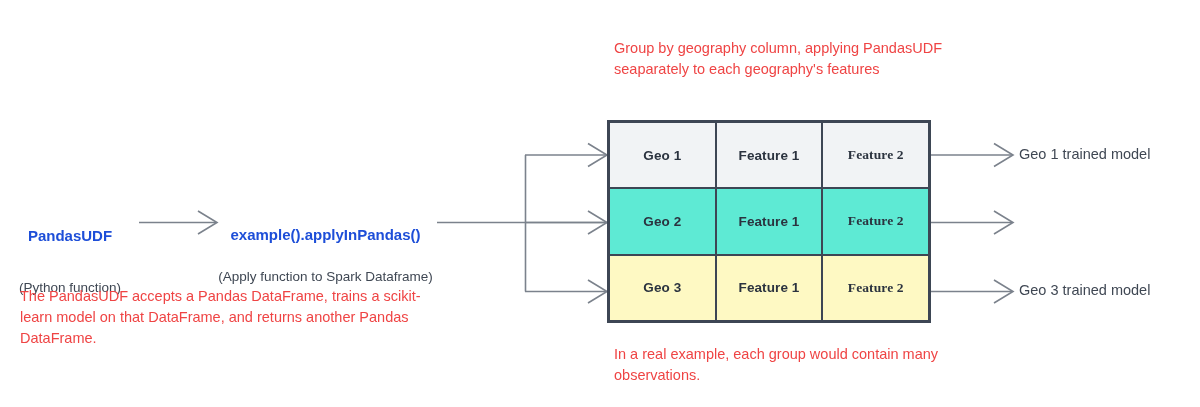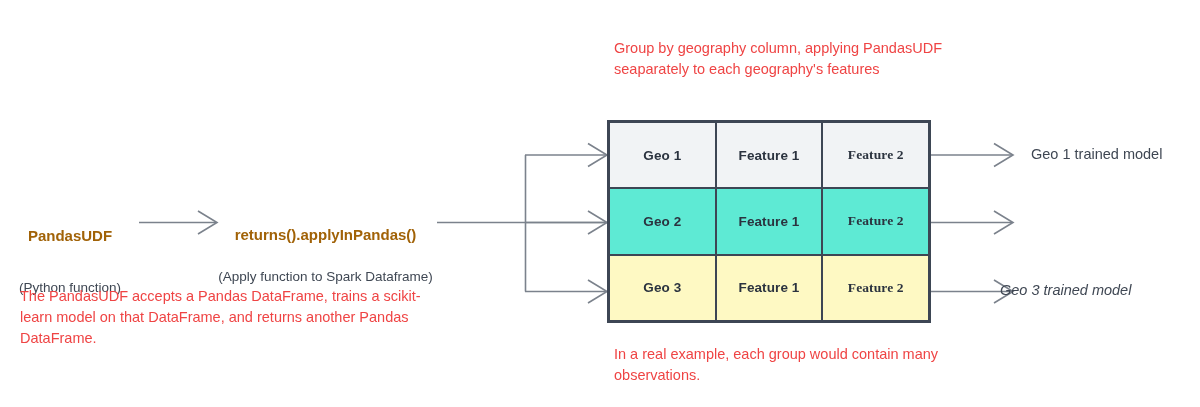--- a/index.html
+++ b/index.html
@@ -20,36 +20,35 @@
   }
   .txt {
     position: absolute;
     color: #3f4753;
     line-height: 1.36;
     white-space: pre-line;
   }
   .bold-label {
     font-weight: bold;
     font-size: 15px;
-    color: #a16207;
+    color: #1d4ed8;
   }
   .sub-label {
     font-size: 13.5px;
     color: #3f4753;
   }
   .note {
     font-size: 14.5px;
     color: #ef4444;
     line-height: 1.45;
   }
   .out-label {
     font-size: 14.5px;
     color: #3f4753;
     white-space: nowrap;
-    margin-left: 12px;
   }
 
   
   #node-pandasudf {
     left: 0px;
     top: 204px;
     width: 140px;
     text-align: center;
   }
   #node-pandasudf .l1 { display:block; }
@@ -117,21 +116,21 @@
   }
   .grid-cell:last-child { border-right: none; font-family: Liberation Serif, serif; }
 
   .row-1 .grid-cell { background: #f1f3f5; }
   .row-2 .grid-cell { background: #5eead4; }
   .row-3 .grid-cell { background: #fef9c3; }
 
   
   #out-1 { left: 1019px; top: 145px; }
   #out-2 { left: 1019px; top: 212px; }
-  #out-3 { left: 988px; top: 281px; font-style: italic; }
+  #out-3 { left: 1019px; top: 281px; }
 
   
   #wires {
     position: absolute;
     left: 0; top: 0;
     width: 1200px;
     height: 407px;
     pointer-events: none;
   }
 </style>
@@ -187,21 +186,21 @@
       </g>
     </g>
   </svg>
 
   <div class="txt" id="node-pandasudf">
     <span class="bold-label l1">PandasUDF</span>
     <span class="sub-label l2">(Python function)</span>
   </div>
 
   <div class="txt" id="node-groupby">
-    <span class="bold-label l1">returns().applyInPandas()</span>
+    <span class="bold-label l1">example().applyInPandas()</span>
     <span class="sub-label l2">(Apply function to Spark Dataframe)</span>
   </div>
 
   <div class="txt note" id="note-top">Group by geography column, applying PandasUDF seaparately to each geography's features</div>
 
   <div class="txt note" id="note-left">The PandasUDF accepts a Pandas DataFrame, trains a scikit-learn model on that DataFrame, and returns another Pandas DataFrame.</div>
 
   <div class="txt note" id="note-bottom">In a real example, each group would contain many observations.</div>
 
   <div id="grid">

